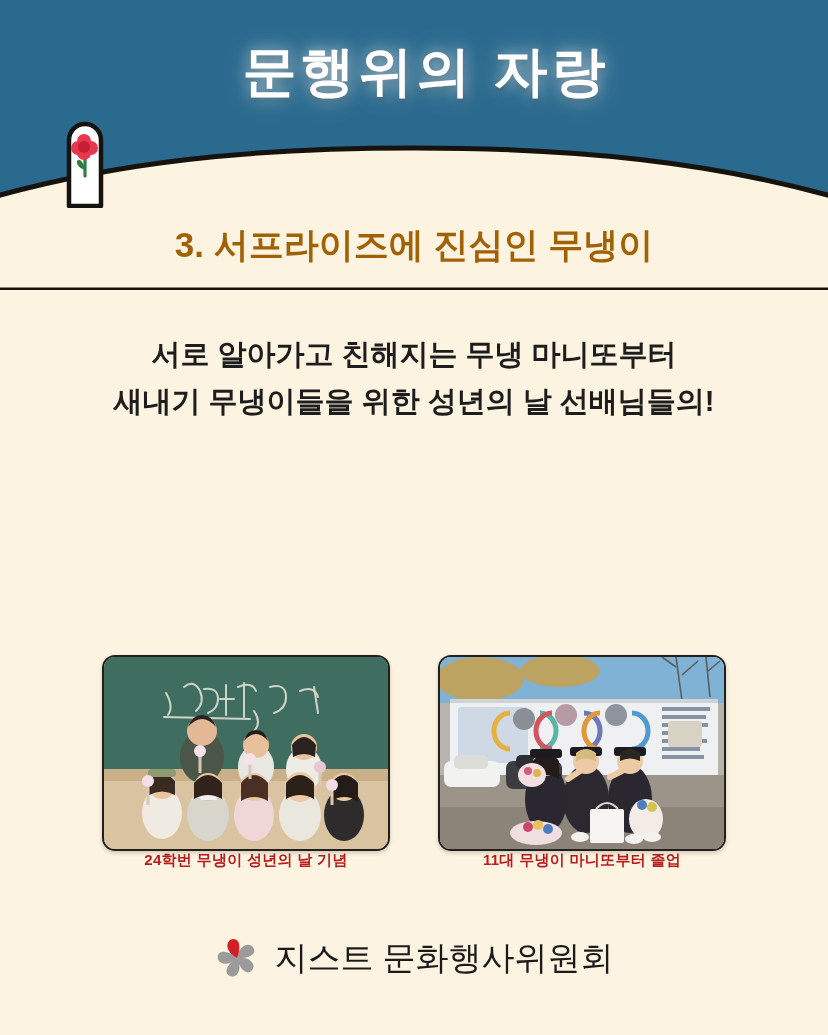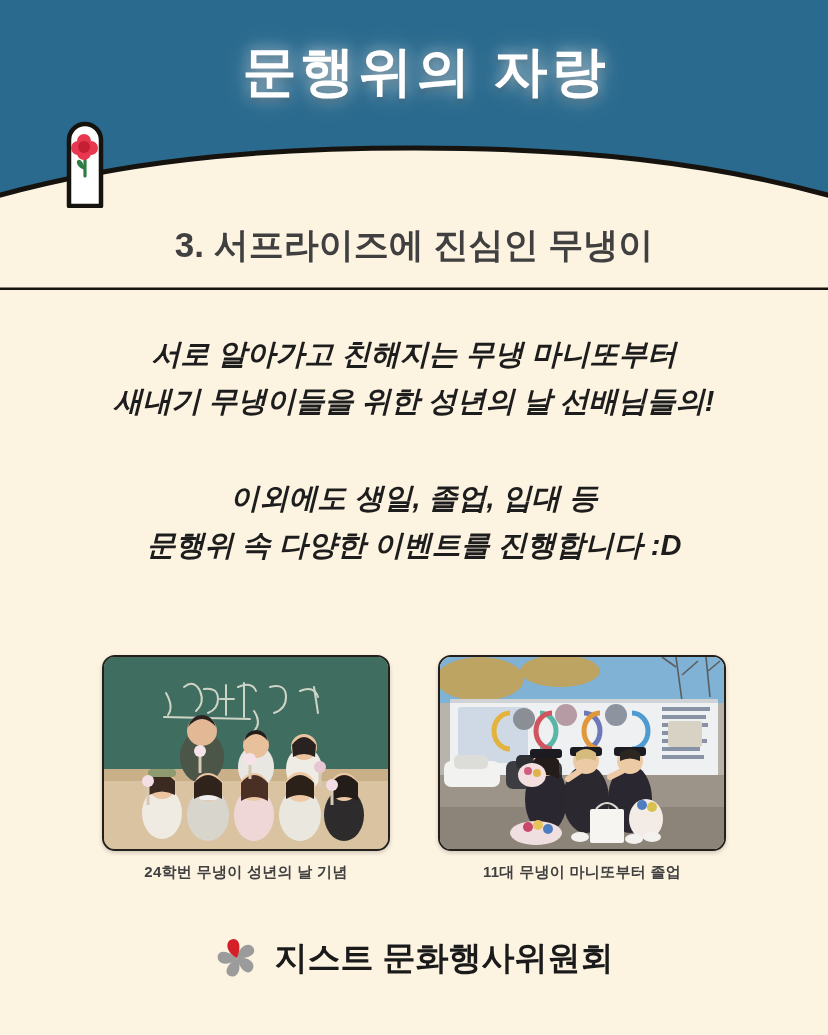--- a/index.html
+++ b/index.html
@@ -80,35 +80,34 @@
   .content {
     position: absolute;
     left: 0;
     top: 210px;
     width: 828px;
     z-index: 5;
   }
 
   .section-title {
     text-align: center;
-    color: #404040;
+    color: #a16207;
     font-size: 35px;
     font-weight: 700;
     letter-spacing: 0px;
     margin: 12px 0 0 0;
   }
 
   .body-block {
     margin-top: 62px;
     text-align: center;
     color: #1d1d1d;
     font-size: 29px;
     line-height: 47px;
     font-weight: 600;
-    font-style: italic;
   }
   .body-block .para + .para {
     margin-top: 50px;
   }
   .body-line { display: block; white-space: nowrap; }
 
   
   .photos {
     position: absolute;
     left: 0;
@@ -129,43 +128,42 @@
     width: 284px;
     height: 192px;
     border-radius: 13px;
     border: 2px solid #23201c;
     overflow: hidden;
     position: relative;
     box-shadow: 0 2px 4px rgba(0,0,0,0.18);
   }
   .photo-frame svg { display: block; }
   .photo-caption {
-    margin-top: 12px;
     font-size: 15px;
     font-weight: 700;
-    color: #404040;
+    color: #b91c1c;
     letter-spacing: 0.3px;
   }
 
   
   .footer {
     position: absolute;
     left: 0;
     top: 935px;
     width: 828px;
     display: flex;
     align-items: center;
     justify-content: center;
     gap: 14px;
     z-index: 5;
   }
   .footer-logo { width: 46px; height: 46px; }
   .footer-text {
     font-size: 33px;
-    font-weight: 700;
+    font-weight: 400;
     color: #1a1a1a;
     letter-spacing: 0px;
   }
 </style>
 </head>
 <body>
 
 <div class="card">
 
   <div class="cream-body"></div>
@@ -195,24 +193,20 @@
     </svg>
   </div>
 
   <div class="content">
     <div class="section-title">3. 서프라이즈에 진심인 무냉이</div>
 
     <div class="body-block">
       <div class="para">
         <span class="body-line">서로 알아가고 친해지는 무냉 마니또부터</span>
         <span class="body-line">새내기 무냉이들을 위한 성년의 날 선배님들의!</span>
-      </div>
-      <div class="para">
-        <span class="body-line">이외에도 생일, 졸업, 입대 등</span>
-        <span class="body-line">문행위 속 다양한 이벤트를 진행합니다 :D</span>
       </div>
     </div>
   </div>
 
   <div class="photos">
 
     <div class="photo-item">
       <div class="photo-frame">
         <svg width="284" height="192" viewBox="0 0 284 192" xmlns="http://www.w3.org/2000/svg">
           <rect width="284" height="192" fill="#4d7a6d"></rect>

